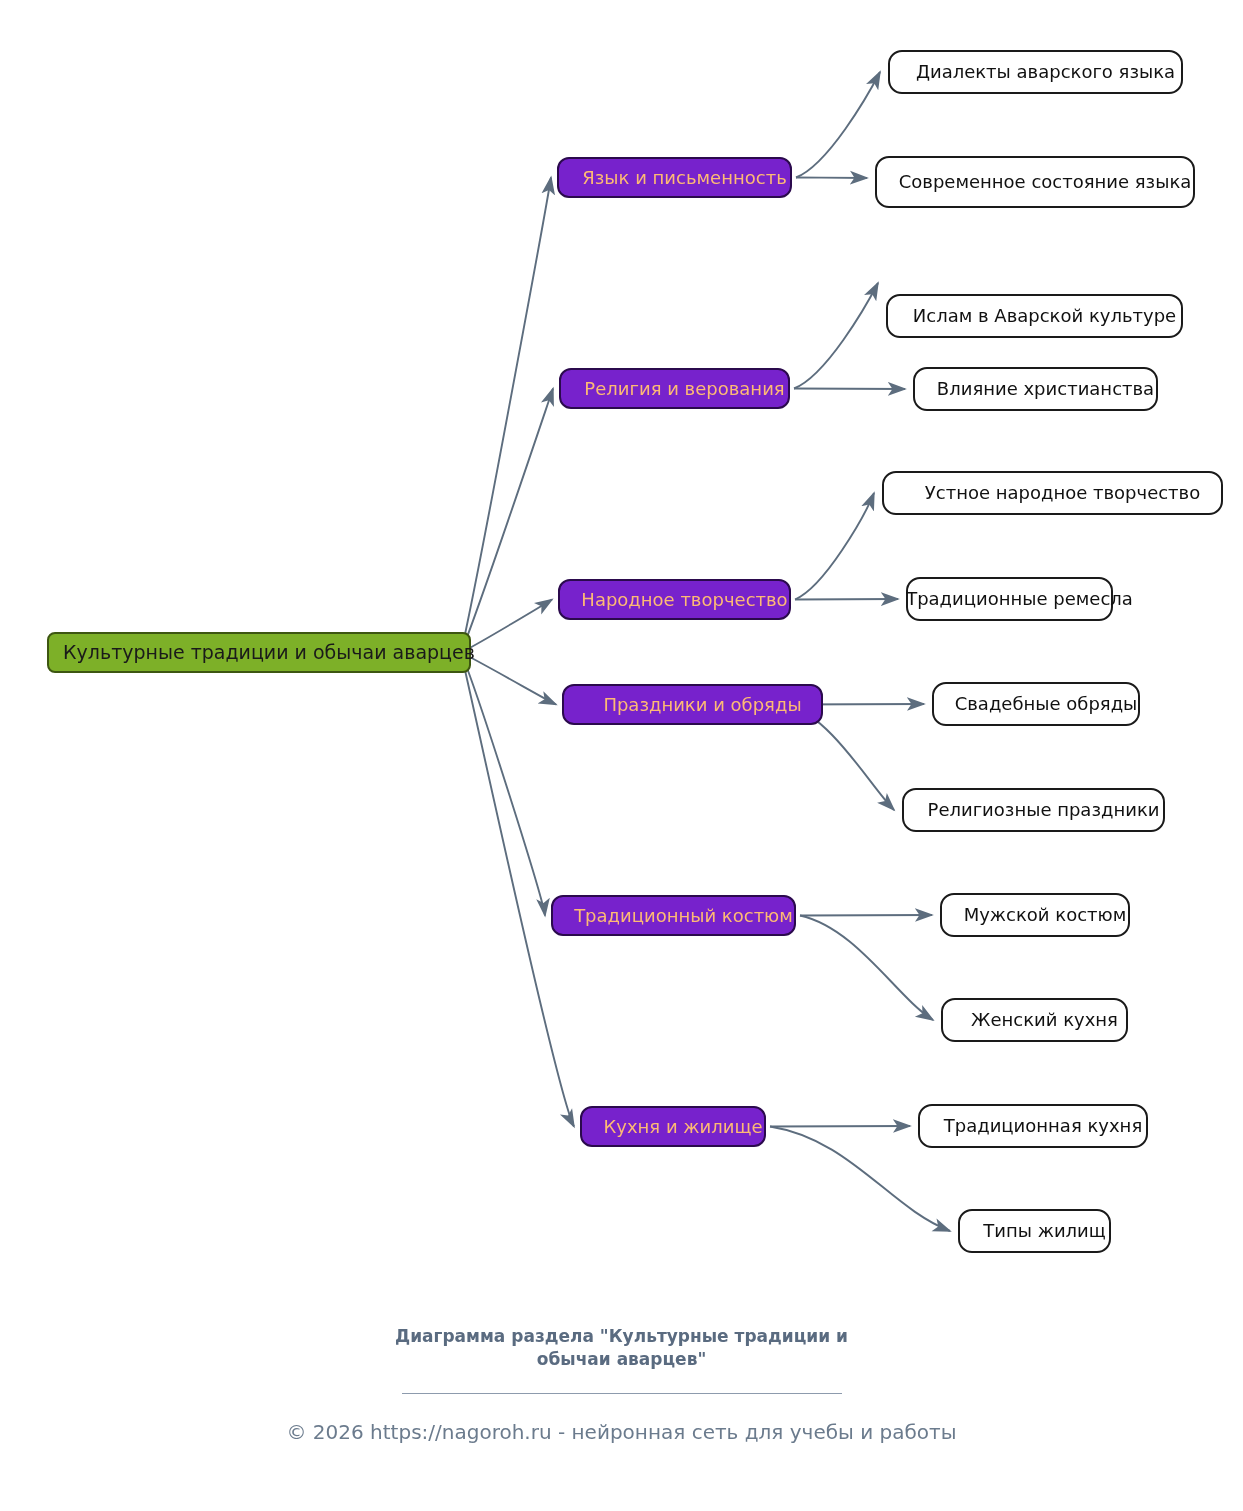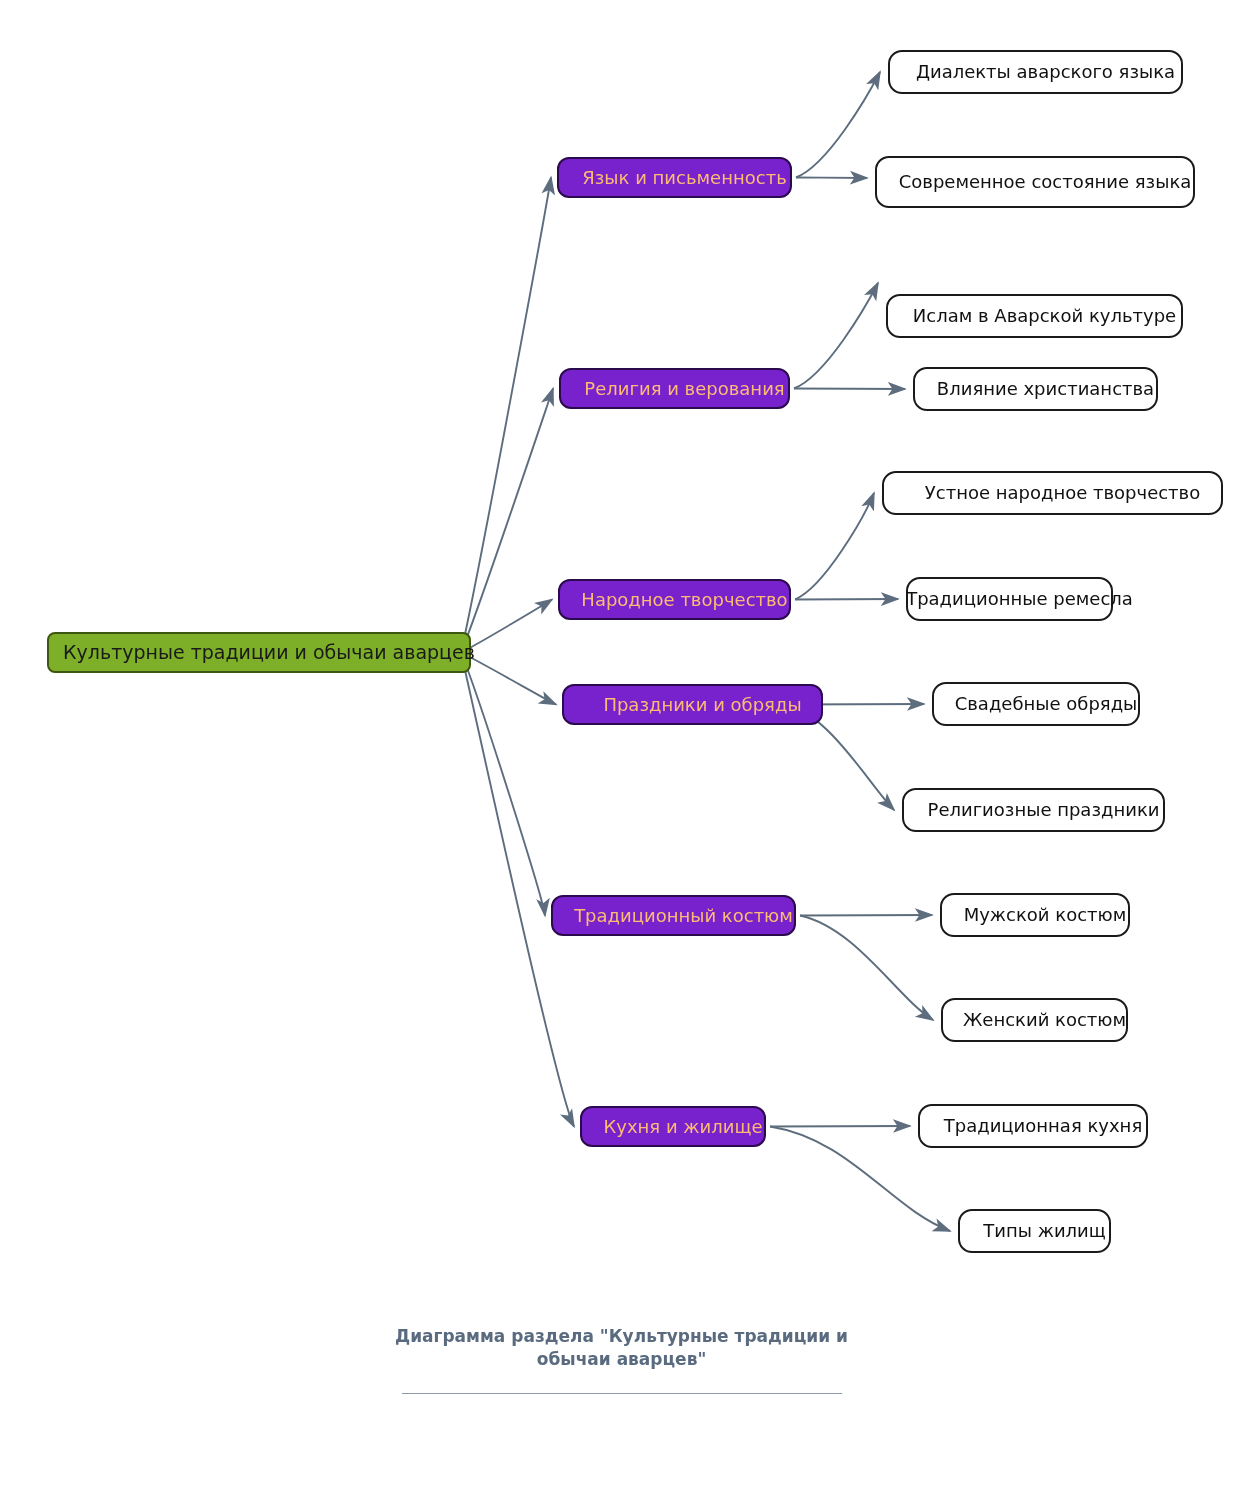--- a/index.html
+++ b/index.html
@@ -174,31 +174,32 @@
       <div class="node node-leaf" style="left: 902px; top: 788px; width: 263px; height: 44px;">
         <span class="node-label">Религиозные праздники</span>
       </div>
       <div class="node node-branch" style="left: 551px; top: 895px; width: 245px; height: 41px;">
         <span class="node-label">Традиционный костюм</span>
       </div>
       <div class="node node-leaf" style="left: 940px; top: 893px; width: 190px; height: 44px;">
         <span class="node-label">Мужской костюм</span>
       </div>
       <div class="node node-leaf" style="left: 941px; top: 998px; width: 187px; height: 44px;">
-        <span class="node-label">Женский костюм</span>
+        <span class="node-label">Женский кухня</span>
       </div>
       <div class="node node-branch" style="left: 580px; top: 1106px; width: 186px; height: 41px;">
         <span class="node-label">Кухня и жилище</span>
       </div>
       <div class="node node-leaf" style="left: 918px; top: 1104px; width: 230px; height: 44px;">
         <span class="node-label">Традиционная кухня</span>
       </div>
       <div class="node node-leaf" style="left: 958px; top: 1209px; width: 153px; height: 44px;">
         <span class="node-label">Типы жилищ</span>
       </div>
     </div>
 
   <div id="footer">
     <div class="footer-title">Диаграмма раздела "Культурные традиции и обычаи аварцев"</div>
     <div class="footer-divider"></div>
+    <div class="footer-copy">© 2026 https://nagoroh.ru - нейронная сеть для учебы и работы</div>
   </div>
 
 </div>
 
 </body></html>

